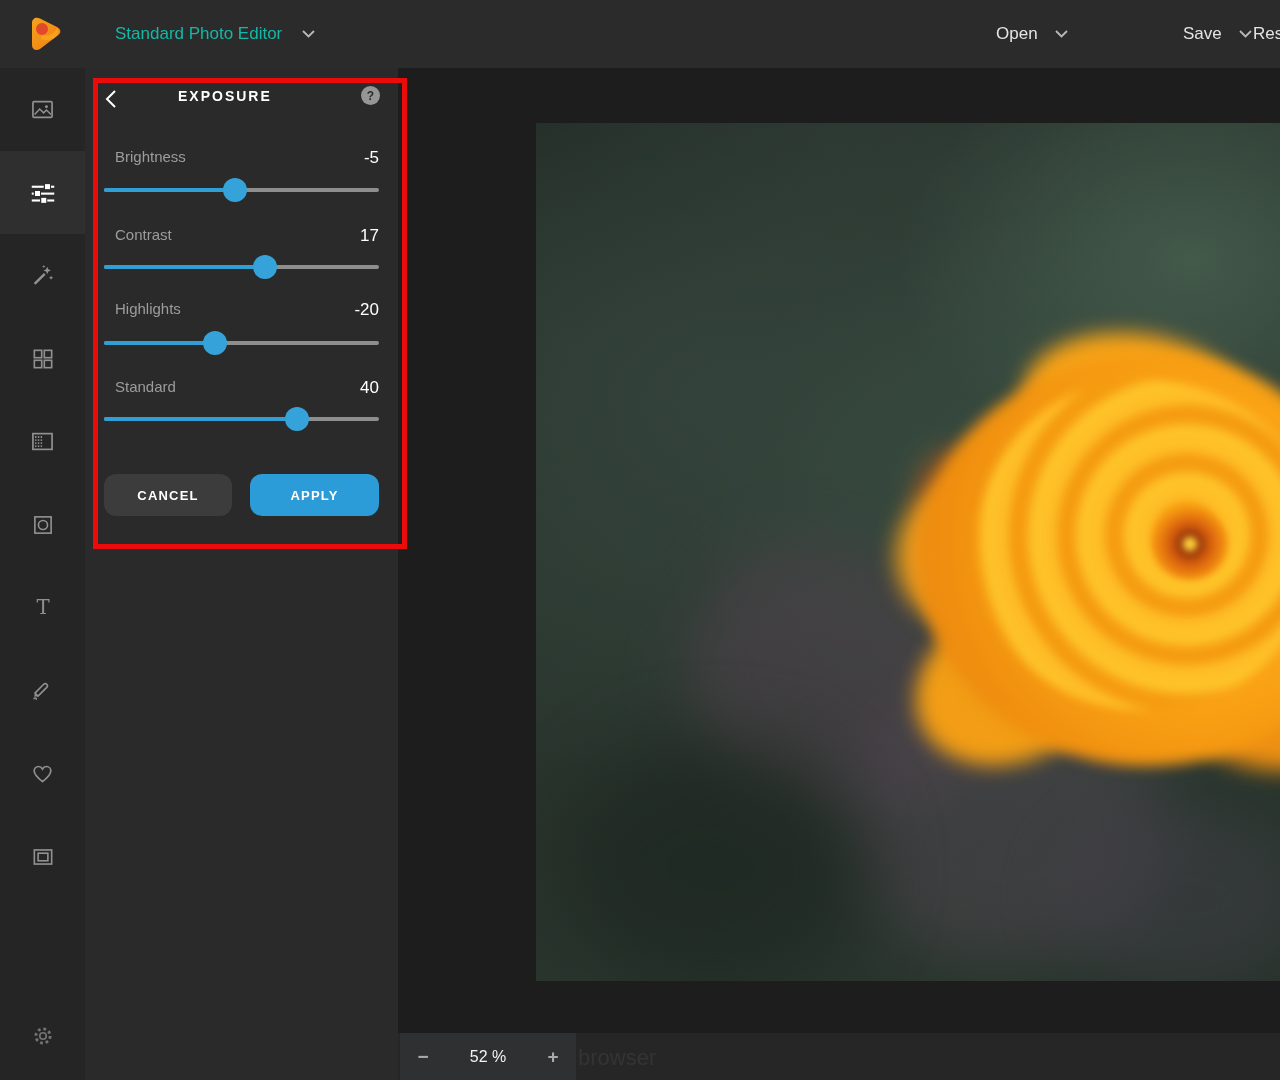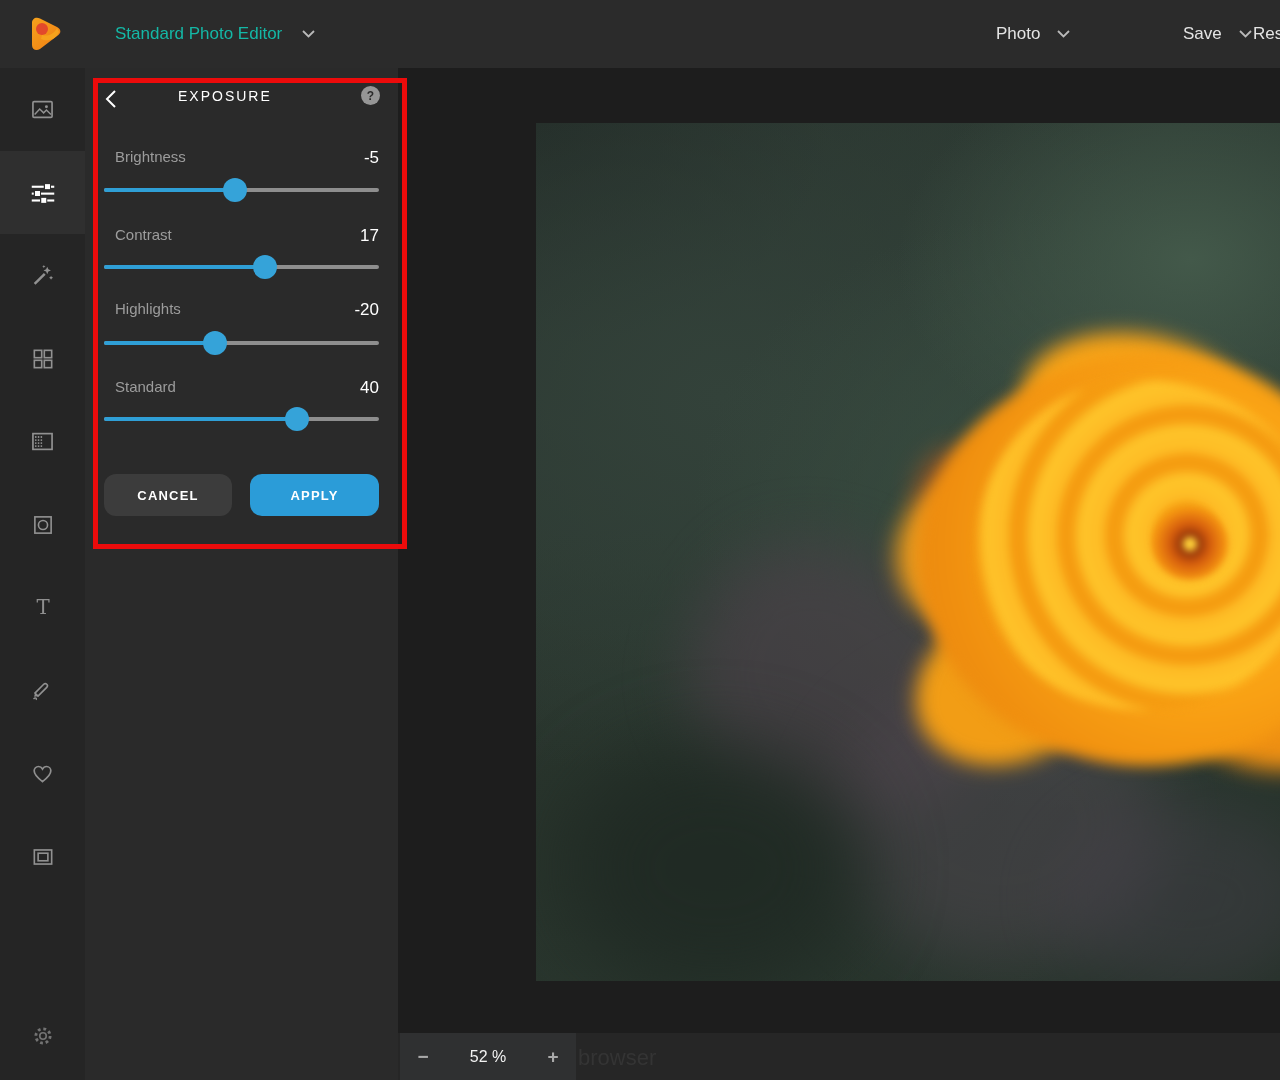--- a/index.html
+++ b/index.html
@@ -25,21 +25,21 @@
                justify-content:center; cursor:pointer; }
   .side-item.active { background:#2f2f2f; }
   .side-item.settings { position:absolute; bottom:14px; left:0; height:60px; }
 
   
   .panel { position:absolute; left:85px; top:68px; width:313px; height:1012px;
            background:#2a2a2a; z-index:20; }
   .panel-header { position:absolute; left:0; top:16px; width:100%; height:30px; }
   .back-btn { position:absolute; left:17px; top:4px; width:22px; height:22px; cursor:pointer; }
   .panel-title { position:absolute; left:45px; top:4px; color:#fff; font-size:14px;
-                 font-weight:normal; letter-spacing:2px;padding-left:48px; }
+                 font-weight:bold; letter-spacing:2px;padding-left:48px; }
   .help-btn { position:absolute; right:18px; top:2px; width:19px; height:19px;
               border-radius:50%; background:#969696; color:#2b2b2b; font-size:12px;
               font-weight:bold; display:flex; align-items:center; justify-content:center;
               cursor:pointer; }
 
   .ctl-label { position:absolute; left:19px; color:#9c9c9c; font-size:15px;margin-left:11px; }
   .ctl-value { position:absolute; right:19px; color:#ffffff; font-size:17px; text-align:right; }
   .lbl-0 { top:80px; } .lbl-1 { top:158px; } .lbl-2 { top:232px; } .lbl-3 { top:310px; }
 
   .slider { position:absolute; left:19px; width:275px; height:24px; cursor:pointer; }
@@ -138,21 +138,21 @@
     <circle cx="14" cy="13" r="6" fill="#e2492b"></circle>
     <path d="M14 19 C20 21 26 18 29 12 L31 16 C28 24 19 26 13 23 Z" fill="#f6a21c"></path>
   </svg>
   <div class="title-menu">
     <span class="t">Standard Photo Editor</span>
     <svg class="chev" width="13" height="8">
       <polyline points="1,1 6.5,6.5 12,1" stroke="#b9b9b9" stroke-width="1.8" fill="none"></polyline>
     </svg>
   </div>
   <div class="menu menu-open">
-    <span>Photo</span>
+    <span>Open</span>
     <svg class="chev" width="13" height="8">
       <polyline points="1,1 6.5,6.5 12,1" stroke="#b9b9b9" stroke-width="1.8" fill="none"></polyline>
     </svg>
   </div>
   <div class="menu menu-save">
     <span>Save</span>
     <svg class="chev" width="13" height="8">
       <polyline points="1,1 6.5,6.5 12,1" stroke="#b9b9b9" stroke-width="1.8" fill="none"></polyline>
     </svg>
   </div>

